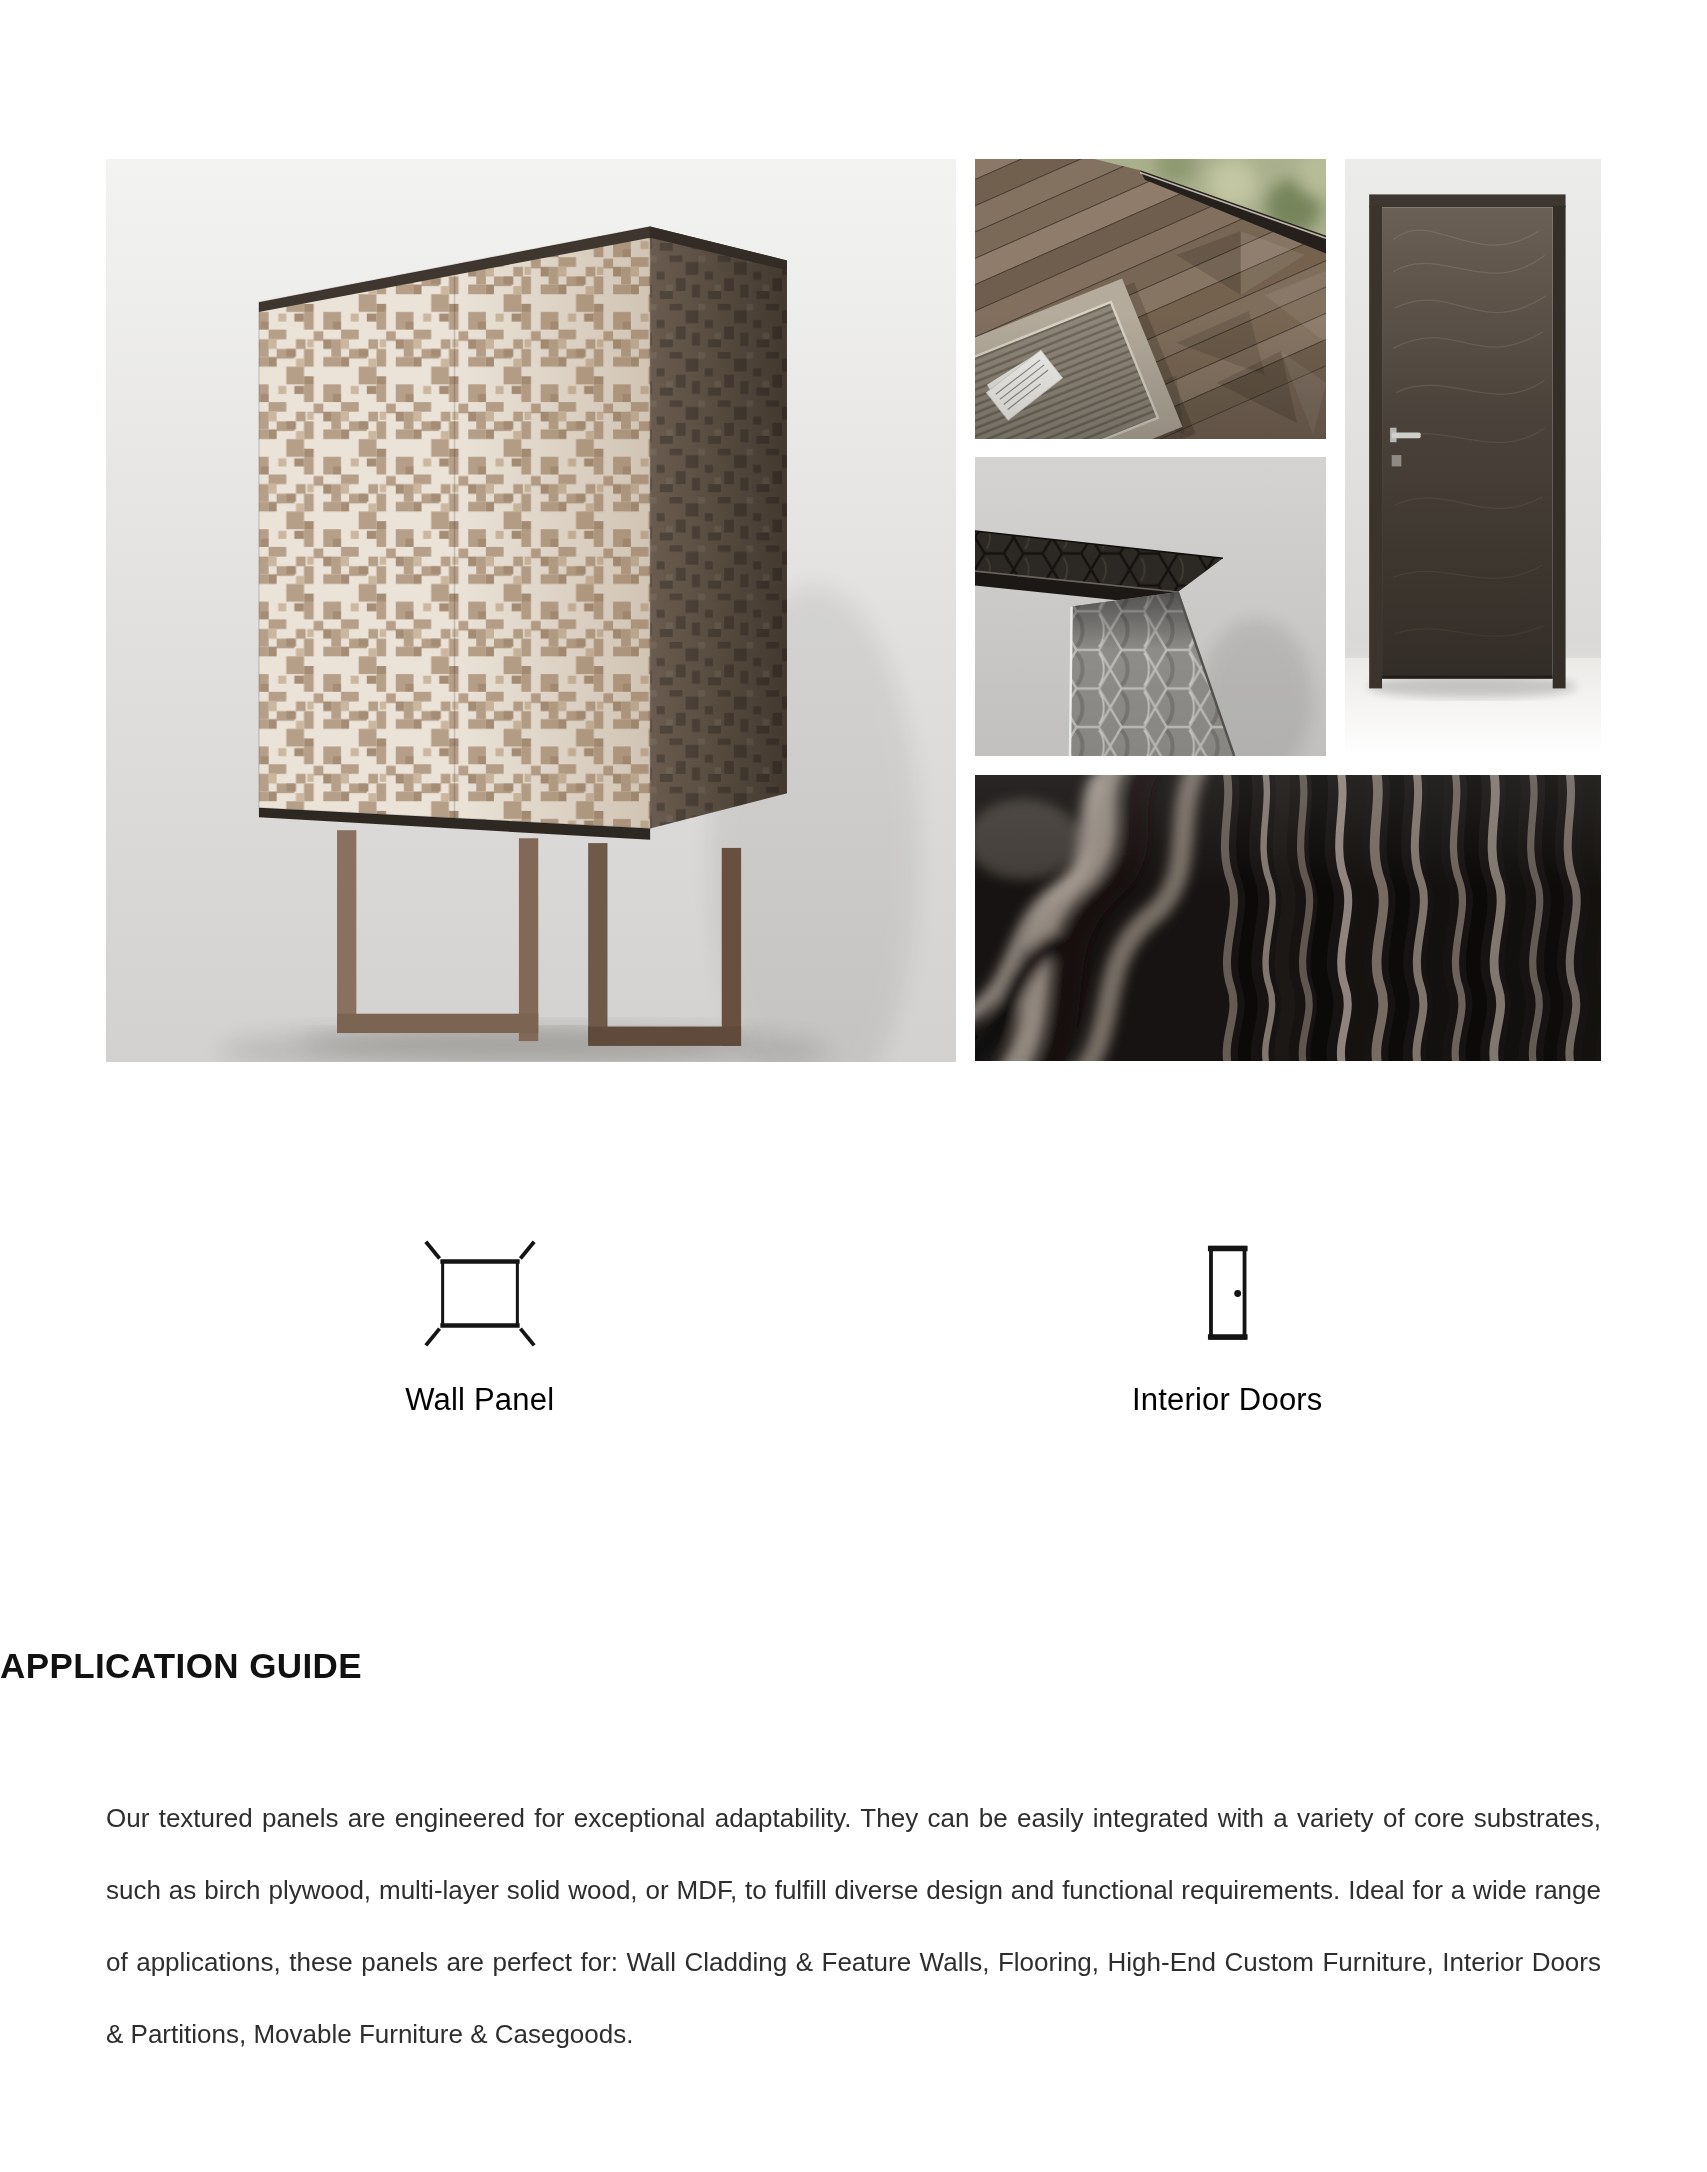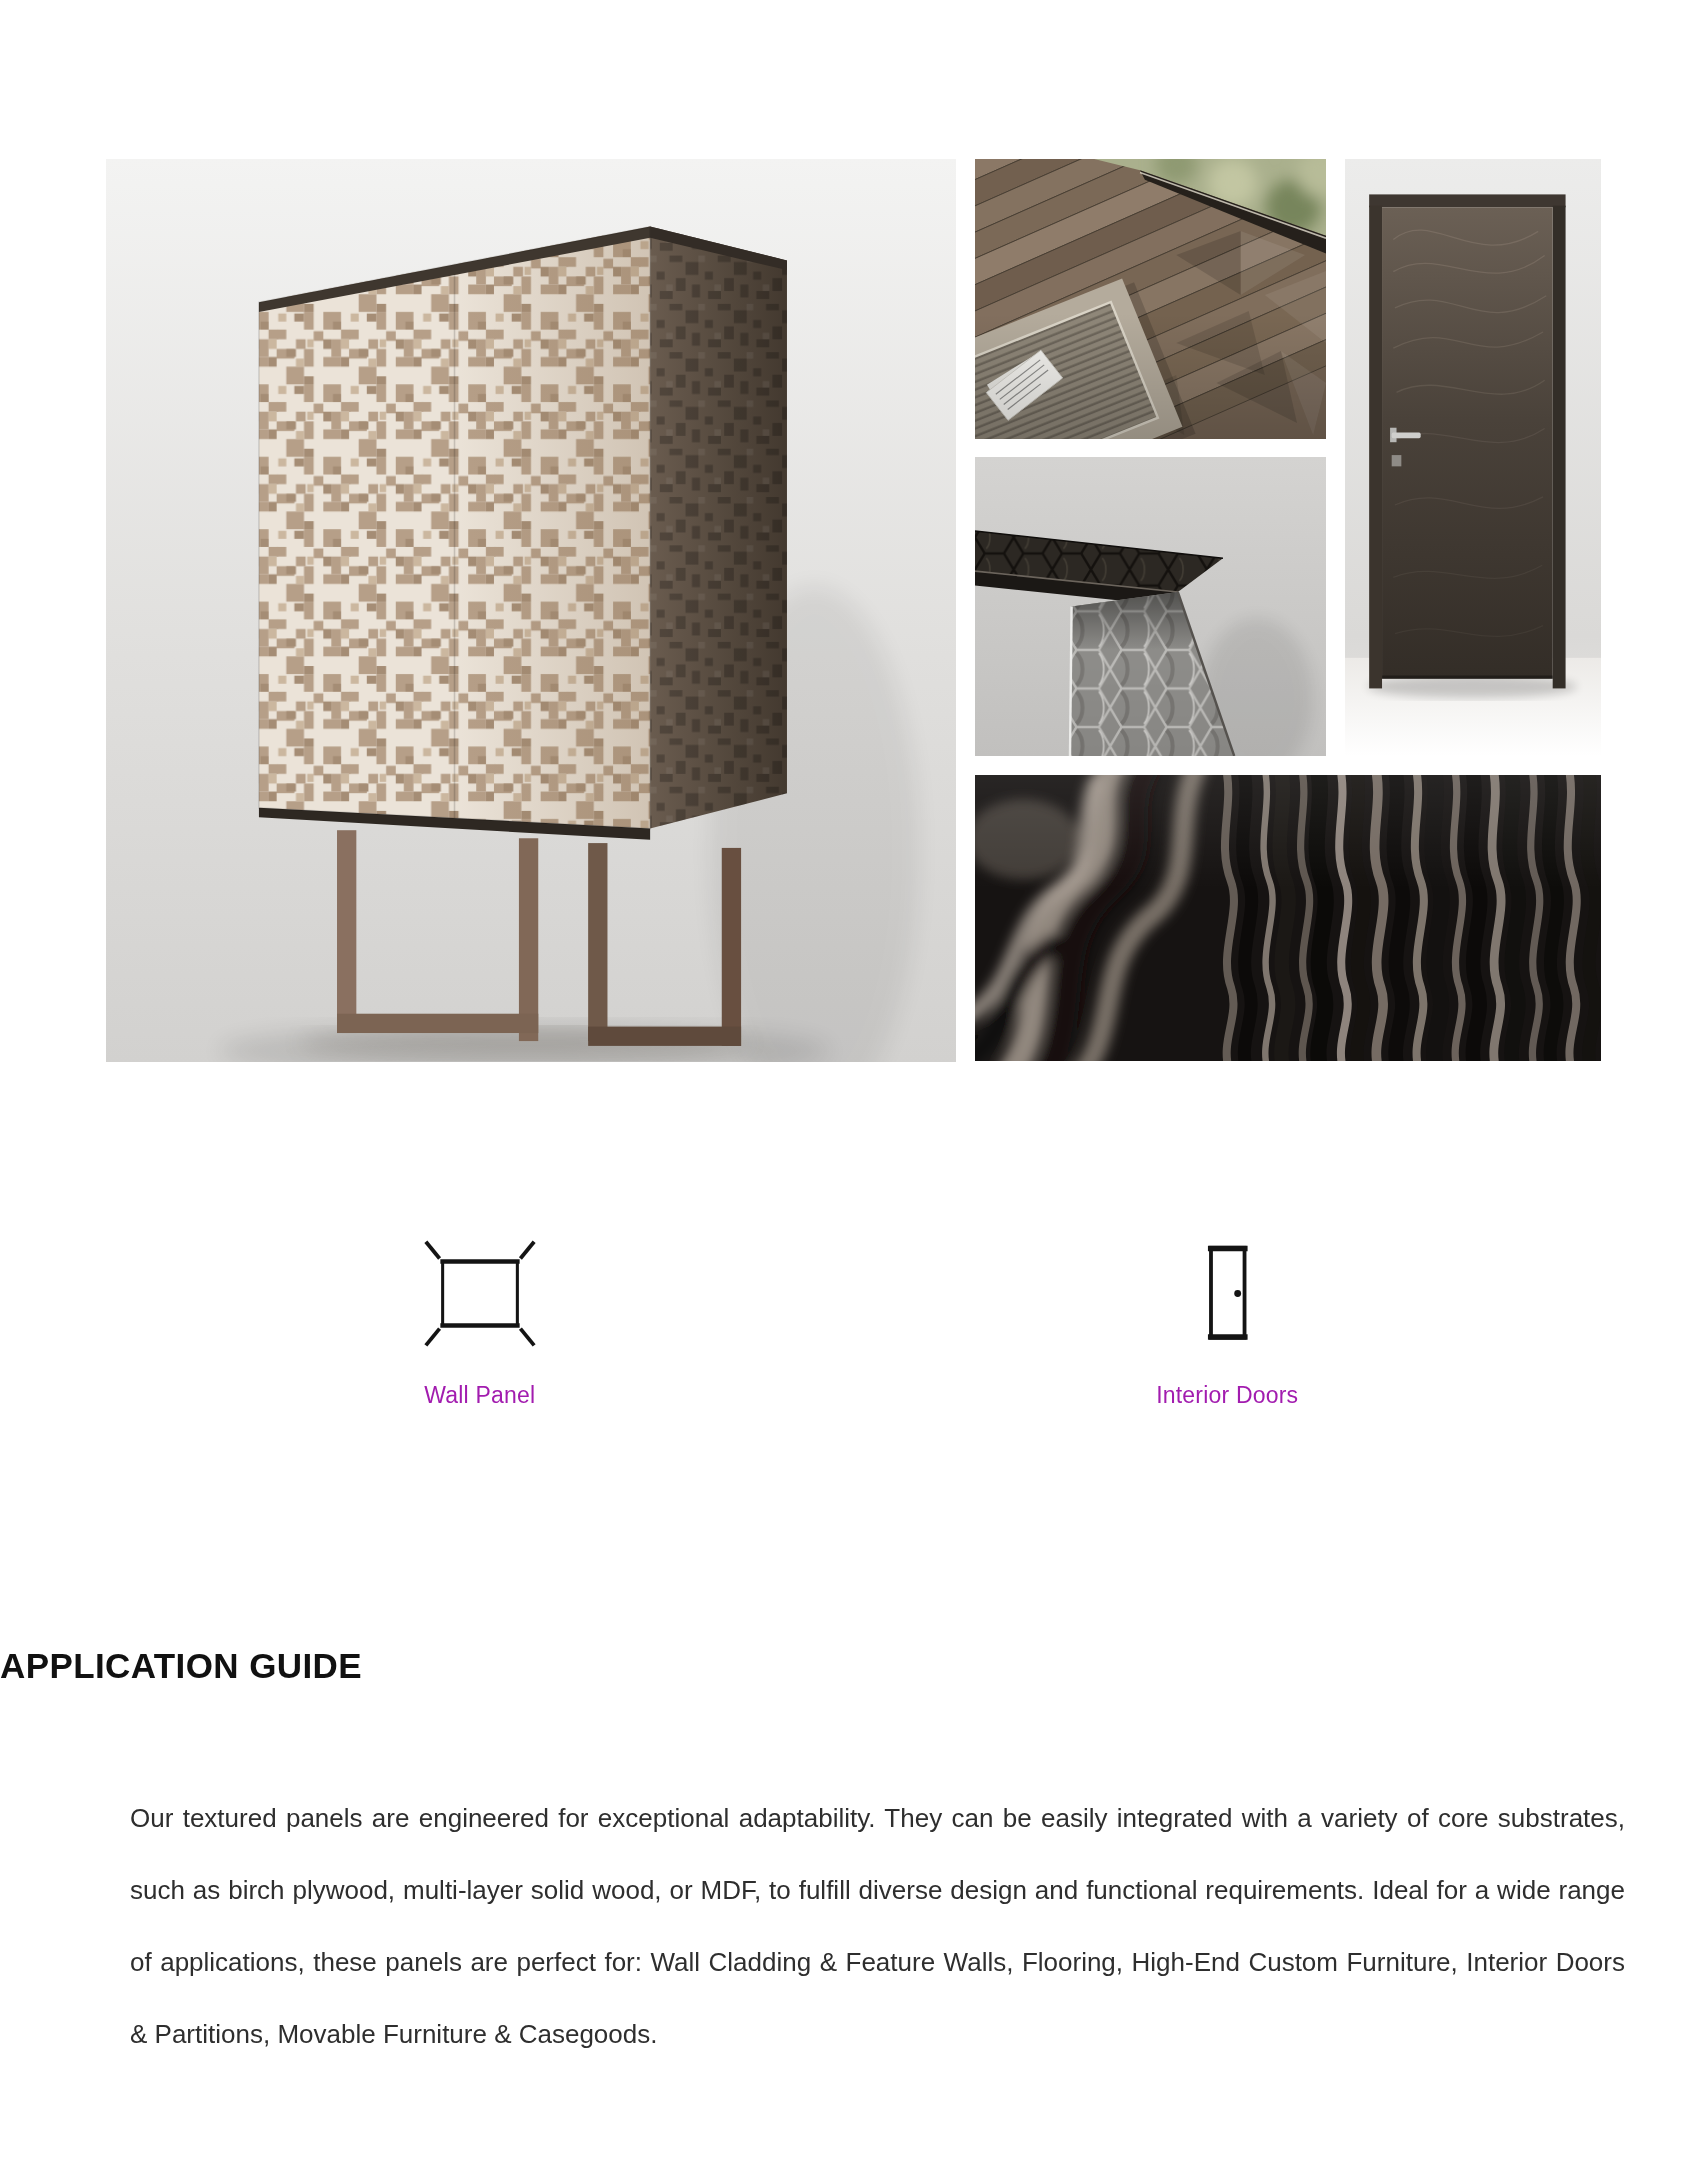--- a/index.html
+++ b/index.html
@@ -13,27 +13,27 @@
   .tile-cabinet{left:0;top:0;width:850px;height:903px;}
   .tile-flooring{left:869px;top:0;width:351px;height:280px;}
   .tile-door{left:1239px;top:0;width:256px;height:597px;}
   .tile-table{left:869px;top:298px;width:351px;height:299px;}
   .tile-wave{left:869px;top:616px;width:626px;height:286px;}
 
   
   .apps{position:absolute;left:106px;top:1231px;width:1495px;display:flex;}
   .app{flex:1;display:flex;flex-direction:column;align-items:center;}
   .app svg{width:122px;height:122px;}
-  .app-label{margin-top:29px;font-size:23px;color:#a21caf;letter-spacing:0.2px;white-space:nowrap;}
+  .app-label{margin-top:29px;font-size:31px;color:#000000;letter-spacing:0.2px;white-space:nowrap;}
 
   
   .guide-title{position:absolute;top:1617px;left:0;width:1707px;
                font-size:35px;font-weight:700;color:#111111;letter-spacing:0.4px;}
   .guide-body{position:absolute;top:1756px;left:106px;width:1495px;
-              font-size:26px;line-height:72px;color:#2e2e2e;text-align:justify;margin-left:24px;}
+              font-size:26px;line-height:72px;color:#2e2e2e;text-align:justify;}
 </style>
 </head>
 <body>
 
 <div class="page">
 
   <div class="gallery">
 
     <div class="tile tile-cabinet">
       <svg viewBox="0 0 1056 1122" preserveAspectRatio="none">

